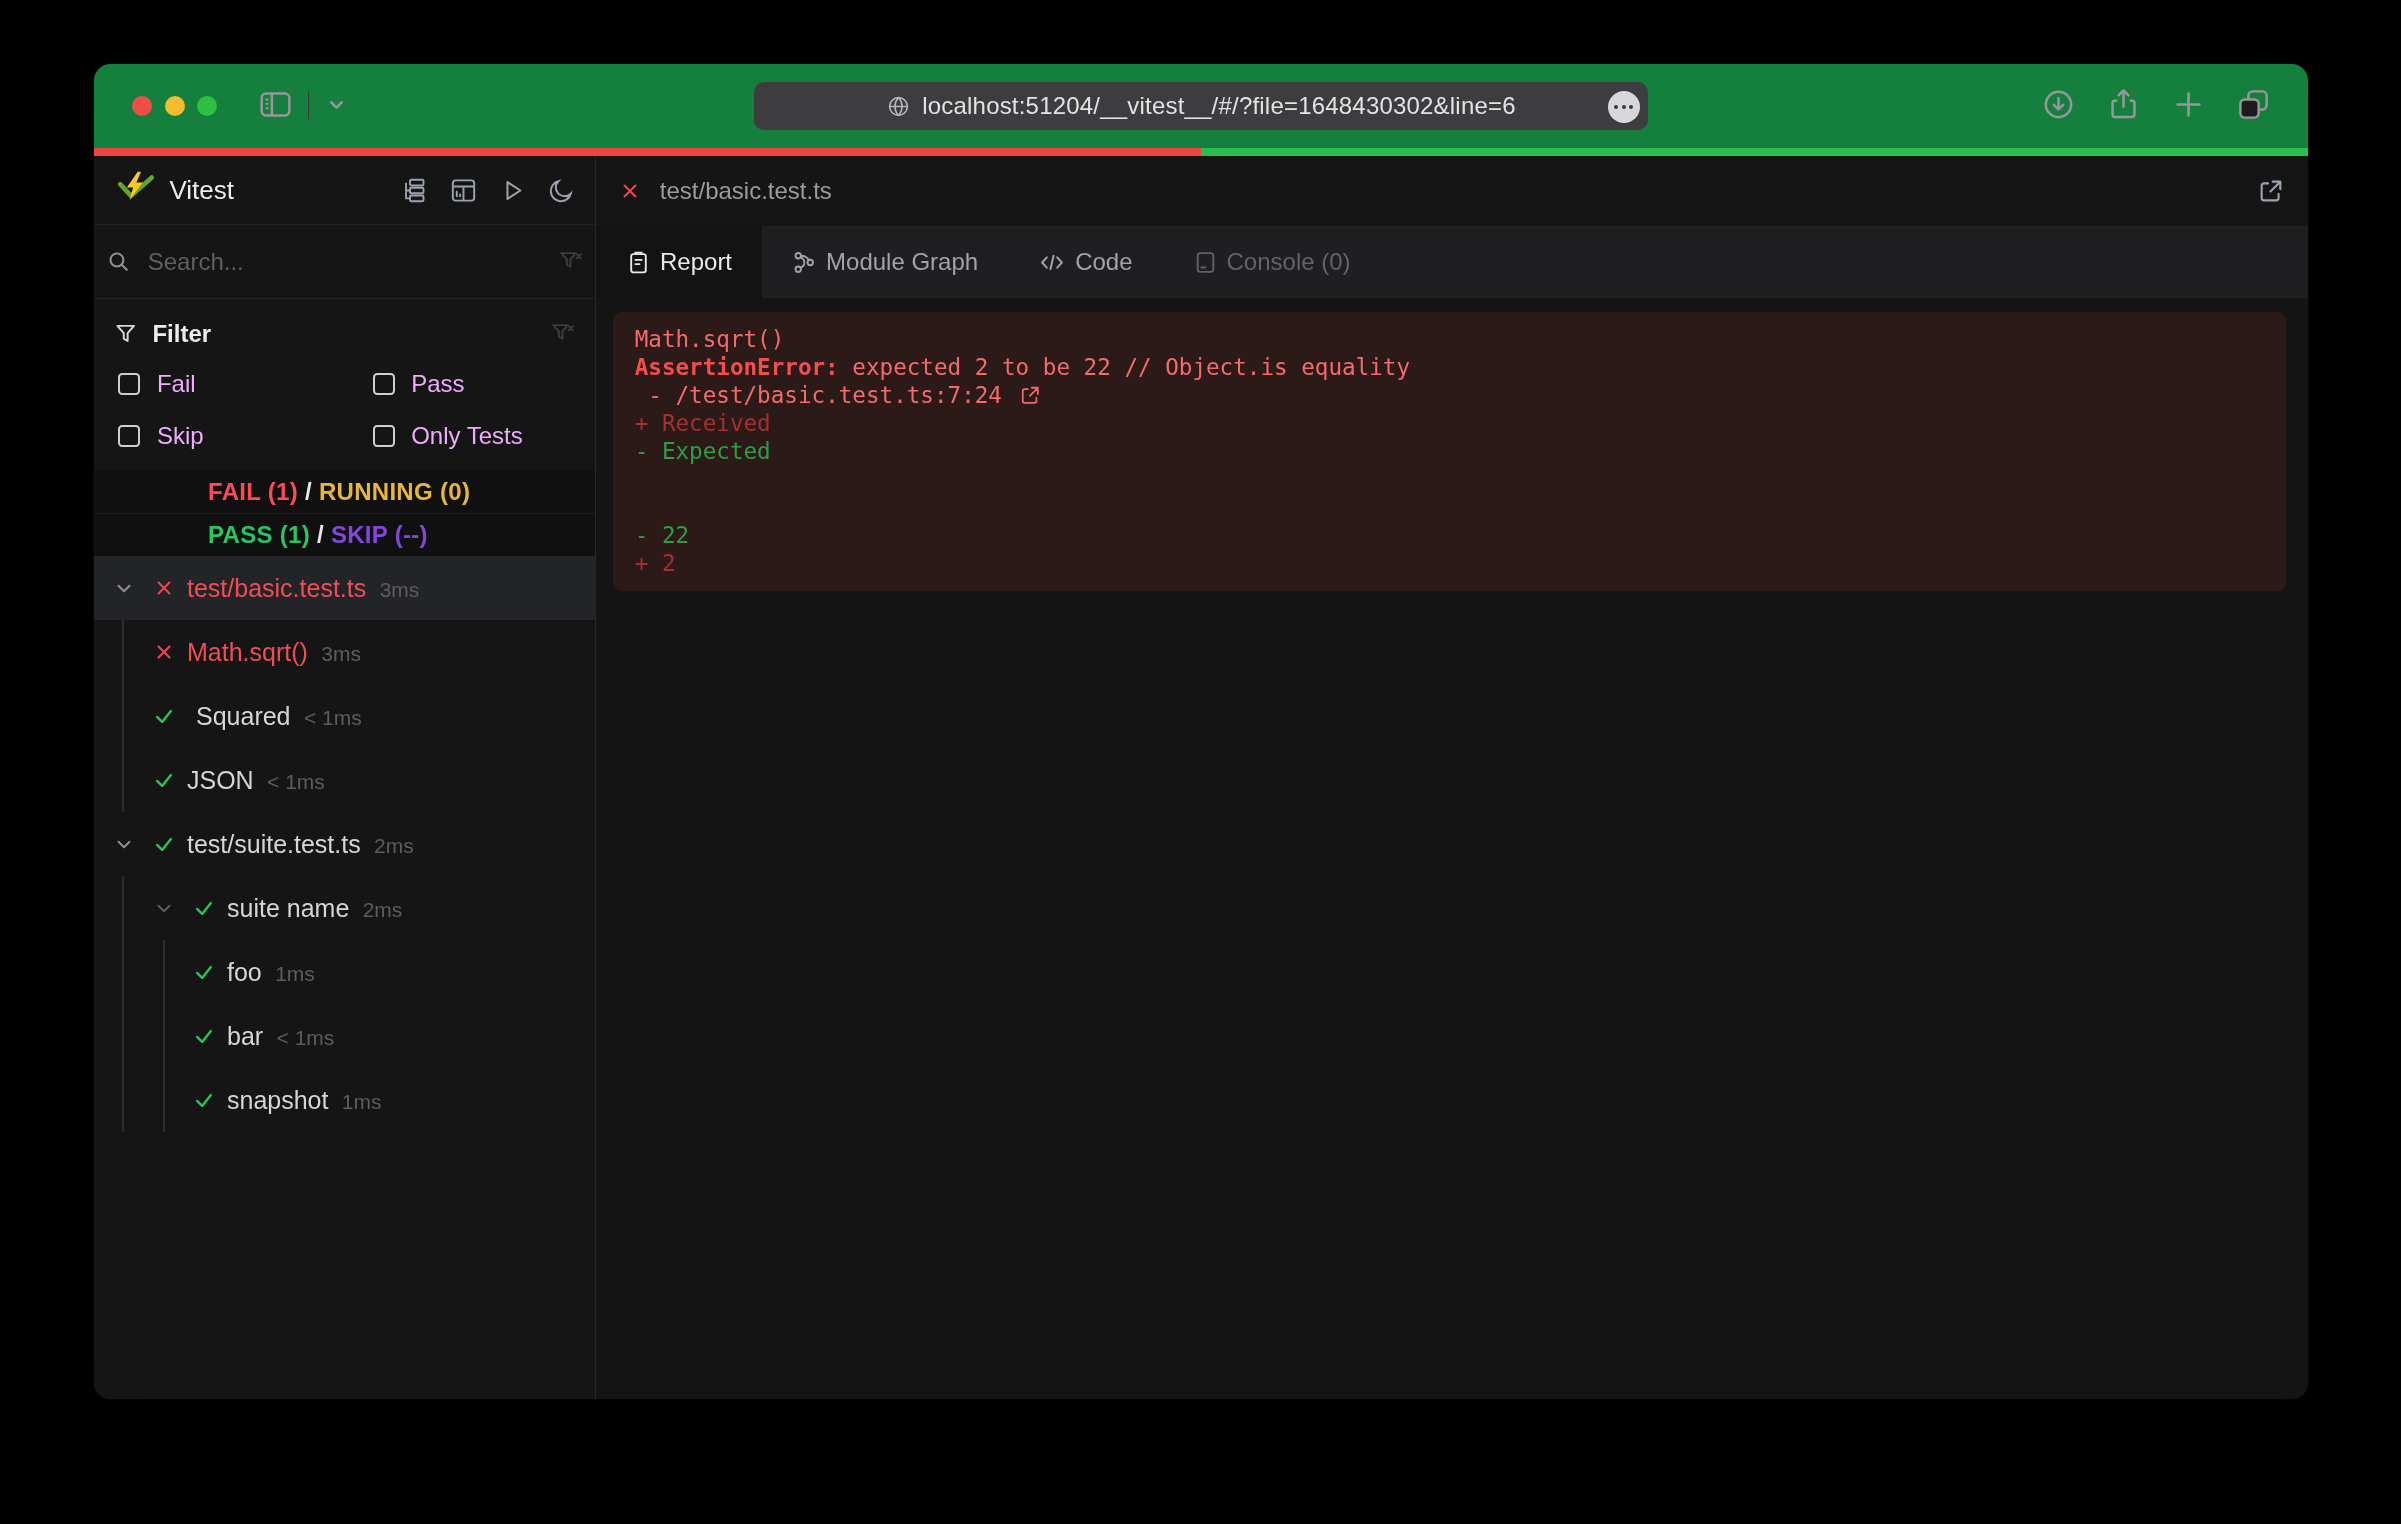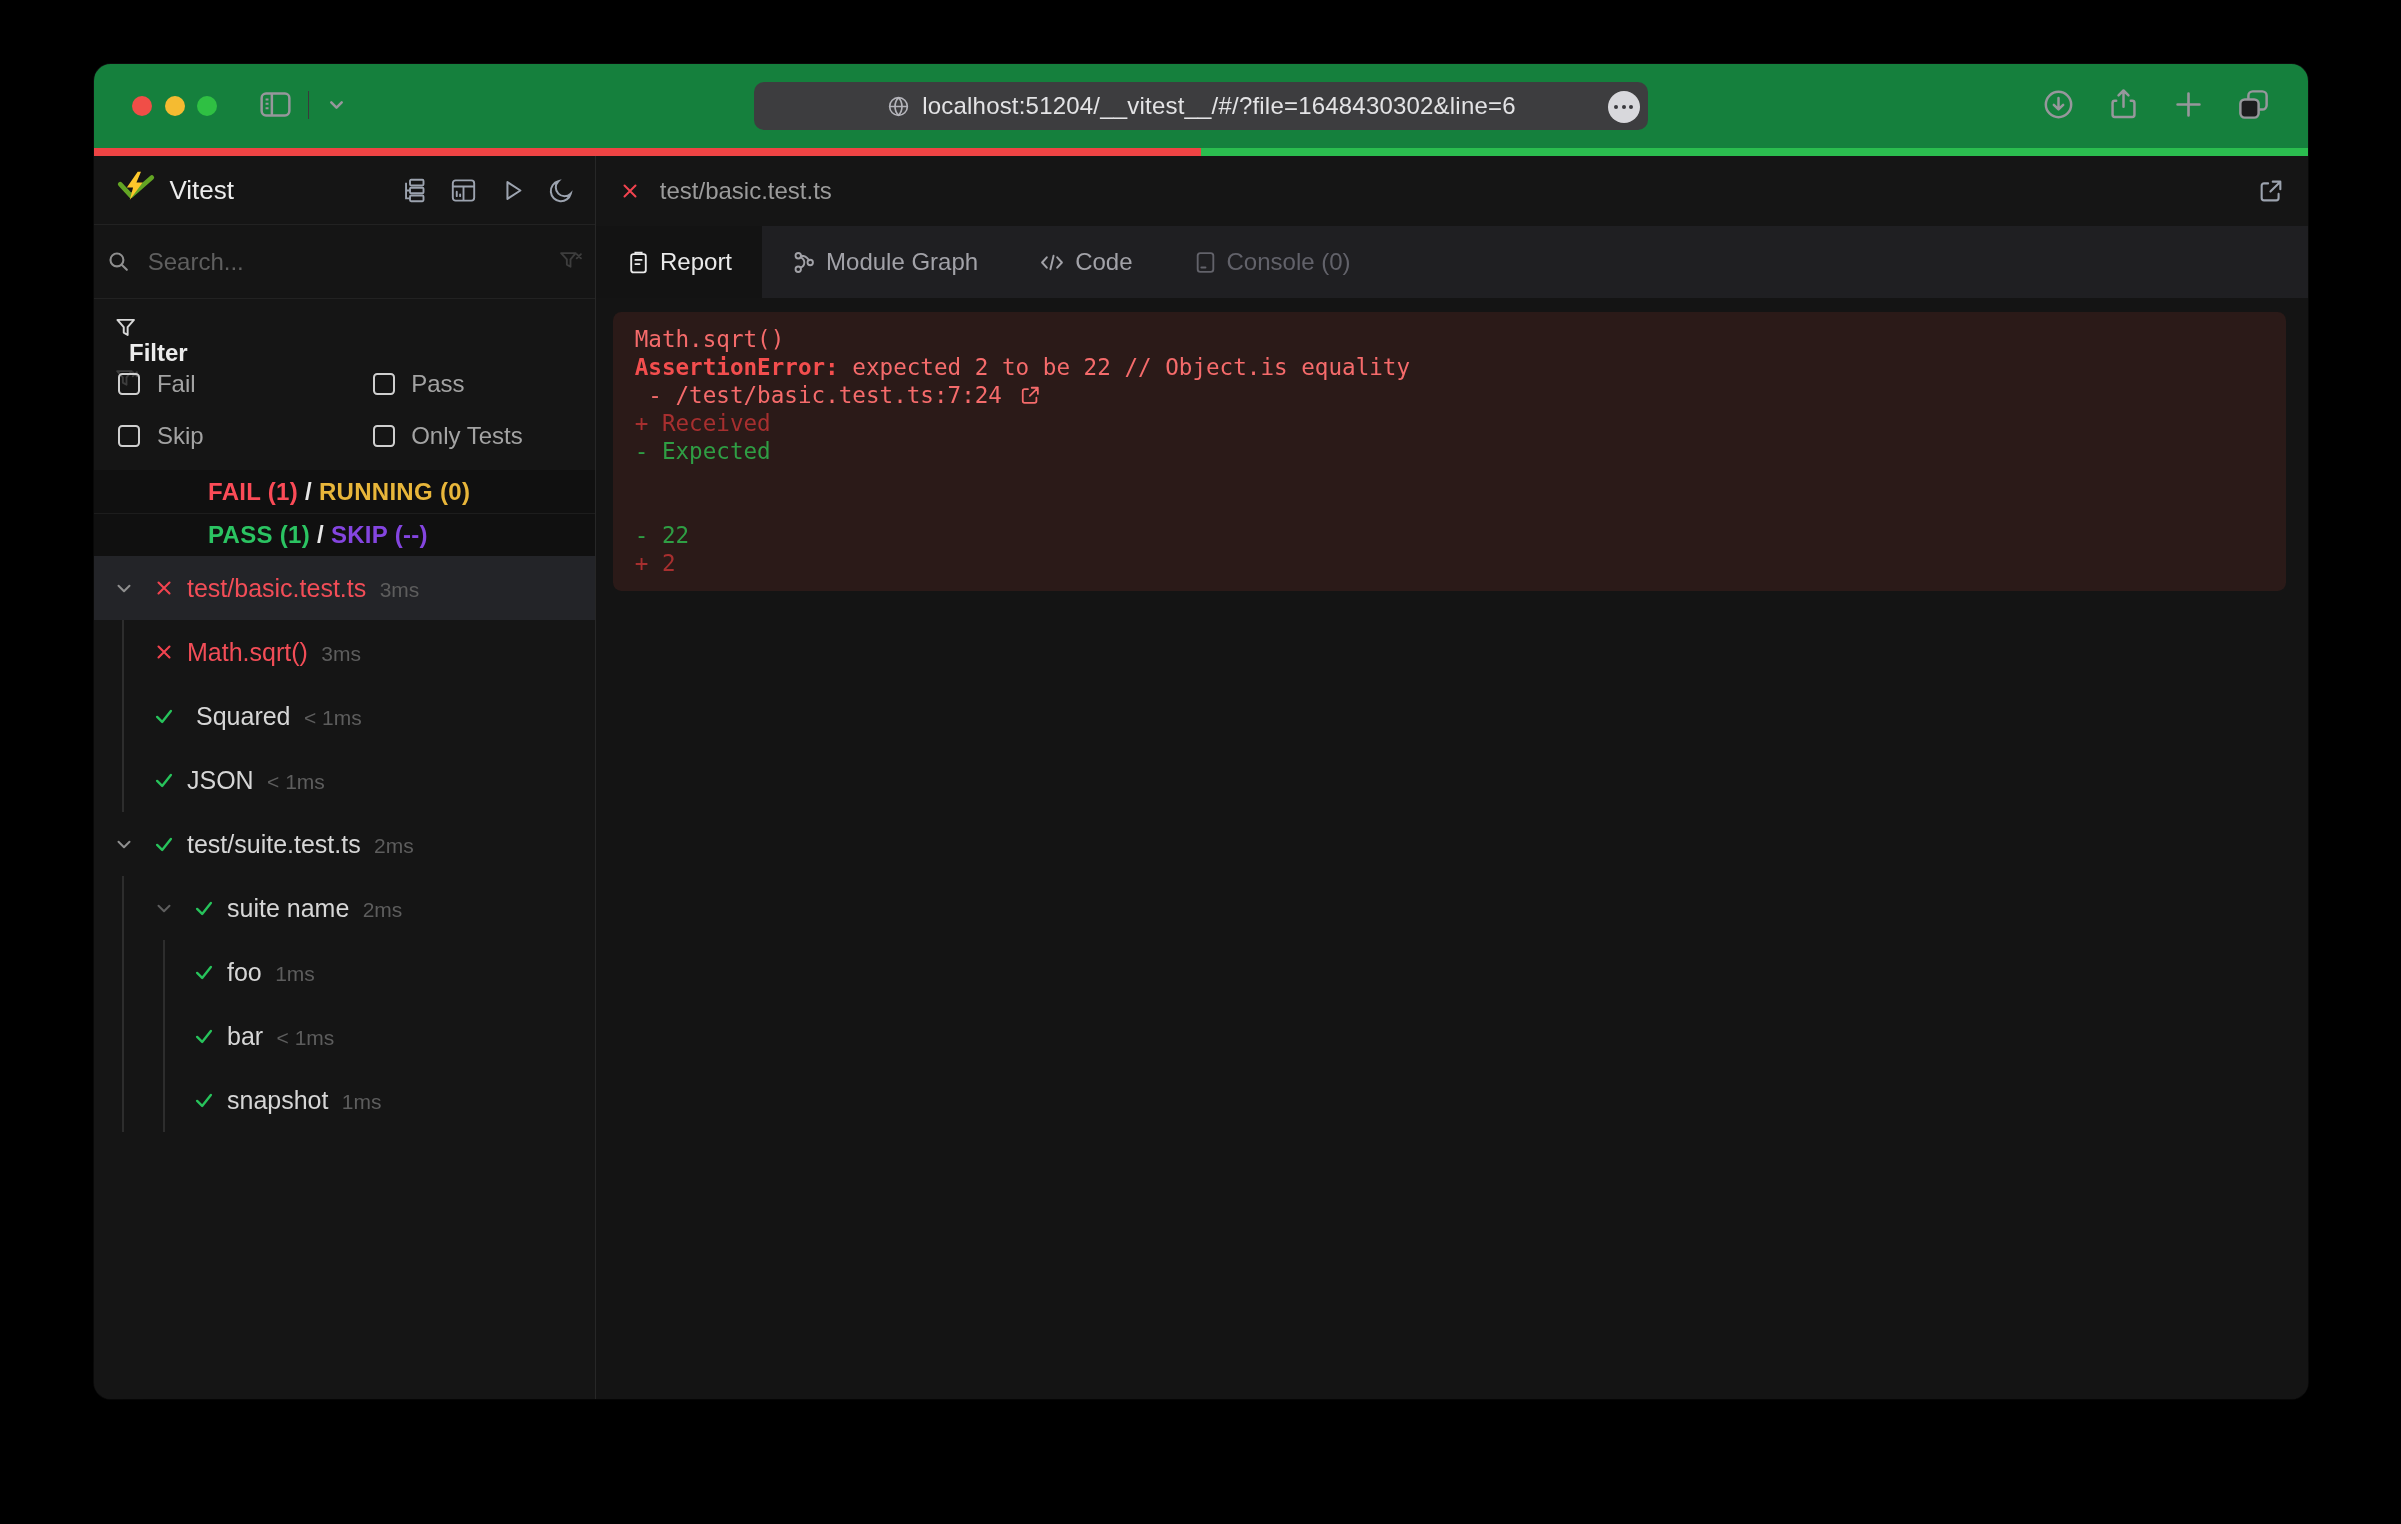--- a/index.html
+++ b/index.html
@@ -48,26 +48,26 @@
   .sb-actions { display:flex; align-items:center; gap:22px; color:#9ca3af; }
   .sb-actions .icon svg{ display:block; }
 
   .sb-search { height:74px; display:flex; align-items:center; padding:0 12px; border-bottom:0.8px solid #222; color:#8f8f8f;justify-content:flex-end; }
   .sb-search input { flex:1; margin-left:16.7px; background:transparent; border:none; outline:none;
                      font-size:24px; color:#ddd; font-family:"Liberation Sans",sans-serif; }
   .sb-search input::placeholder { color:#5f5f5f; }
   .dim-filter { color:#3d3d3d; }
 
   .sb-filter { padding:16.7px 20px 8.4px 20px; }
-  .filter-title-row { display:flex; align-items:flex-start; height:35px; color:#d8d8d8;flex-direction:column; }
+  .filter-title-row { display:flex; align-items:center; height:35px; color:#d8d8d8; }
   .filter-title { font-size:24px; font-weight:700; color:#ececec; margin-left:15px; flex:1; }
   .filter-grid { display:grid; grid-template-columns:1fr 1fr; margin-top:6.7px; }
   .cb-row { display:flex; align-items:center; height:52px; cursor:default; }
   .cb-box { width:22px; height:22px; border:2.1px solid #cfcfcf; border-radius:4.2px; margin-left:4.2px; }
-  .cb-label { font-size:24px; color:#a3a3a3; margin-left:16.7px; }
+  .cb-label { font-size:24px; color:#f0abfc; margin-left:16.7px; }
   .filter-grid .cb-row:nth-child(even) .cb-box{ margin-left:28px; }
 
   .sb-summary { background:#101010; }
   .summary-line { height:43px; display:flex; align-items:center; padding-left:114px; font-size:24px; letter-spacing:0.3px; }
   .summary-line + .summary-line { border-top:0.8px solid #1d1d1d; }
   .sum-fail{ color:#fb4b57; font-weight:700; } .sum-running{ color:#e8b63a; font-weight:700; }
   .sum-pass{ color:#2bc462; font-weight:700; } .sum-skip{ color:#8445e0; font-weight:700; }
   .sum-plain{ color:#e8e8e8; font-weight:600; white-space:pre; }
 
   .sb-tree { flex:1; overflow:hidden; }

